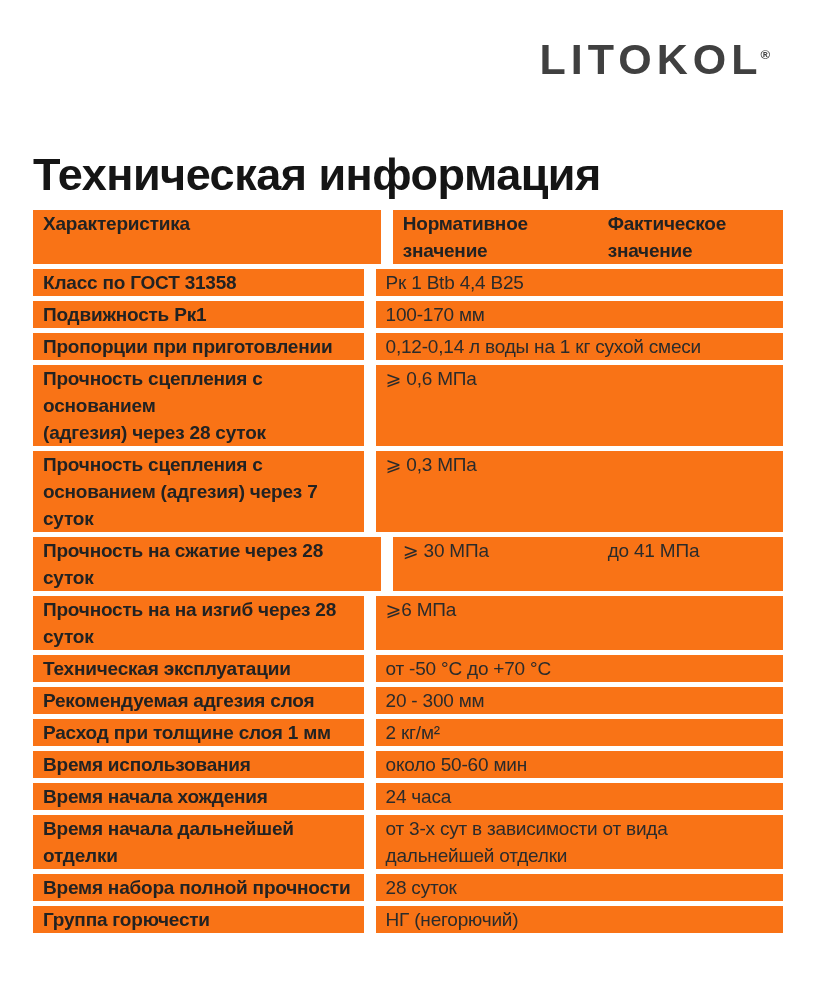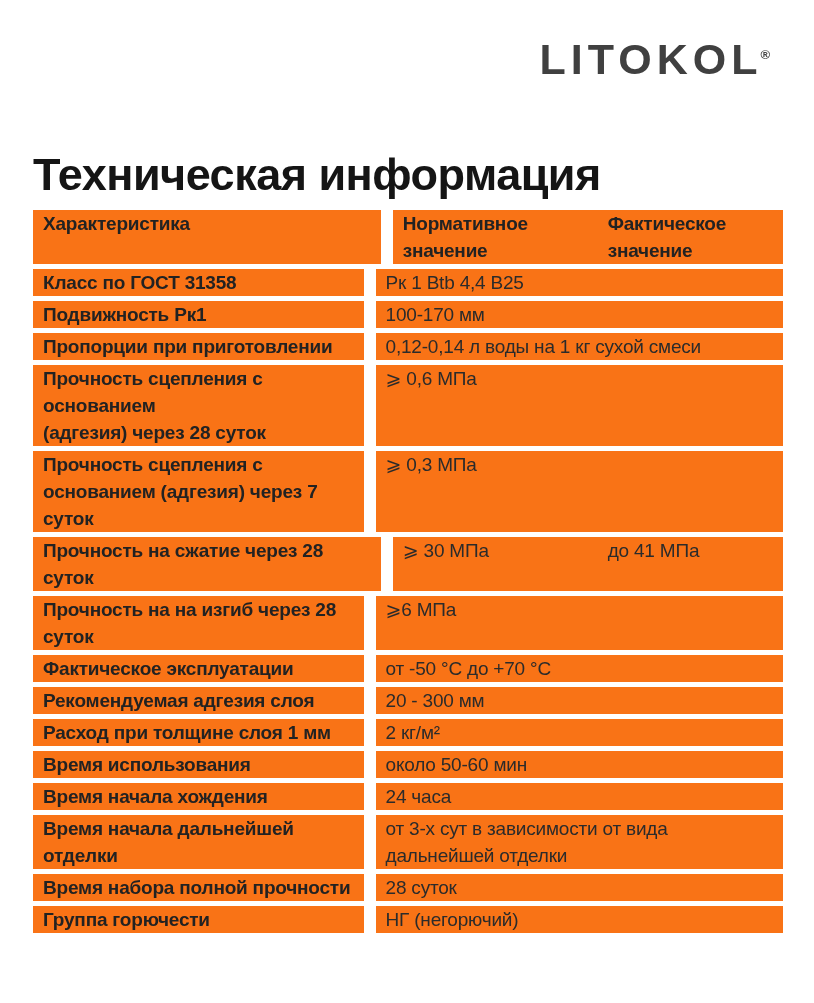--- a/index.html
+++ b/index.html
@@ -77,21 +77,21 @@
       <div class="cell c3">до 41 МПа</div>
     </div>
 
     <div class="row">
       <div class="cell c1">Прочность на на изгиб через 28
 суток</div>
       <div class="cell c2 span">⩾6 МПа</div>
     </div>
 
     <div class="row">
-      <div class="cell c1">Фактическое эксплуатации</div>
+      <div class="cell c1">Техническая эксплуатации</div>
       <div class="cell c2 span">от -50 °C до +70 °C</div>
     </div>
 
     <div class="row">
       <div class="cell c1">Рекомендуемая адгезия слоя</div>
       <div class="cell c2 span">20 - 300 мм</div>
     </div>
 
     <div class="row">
       <div class="cell c1">Расход при толщине слоя 1 мм</div>

